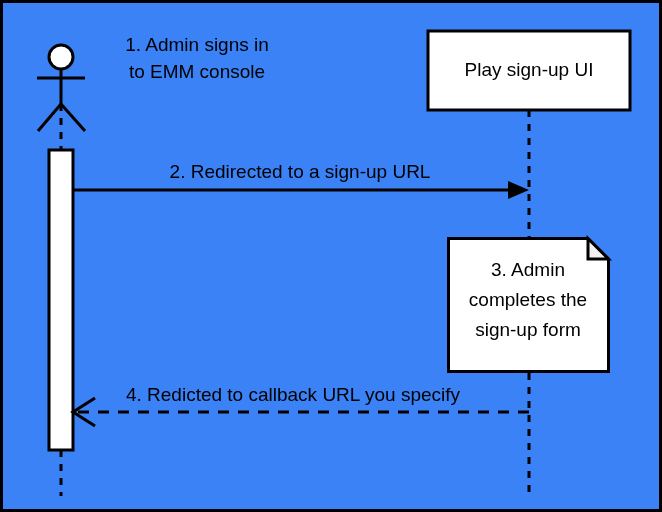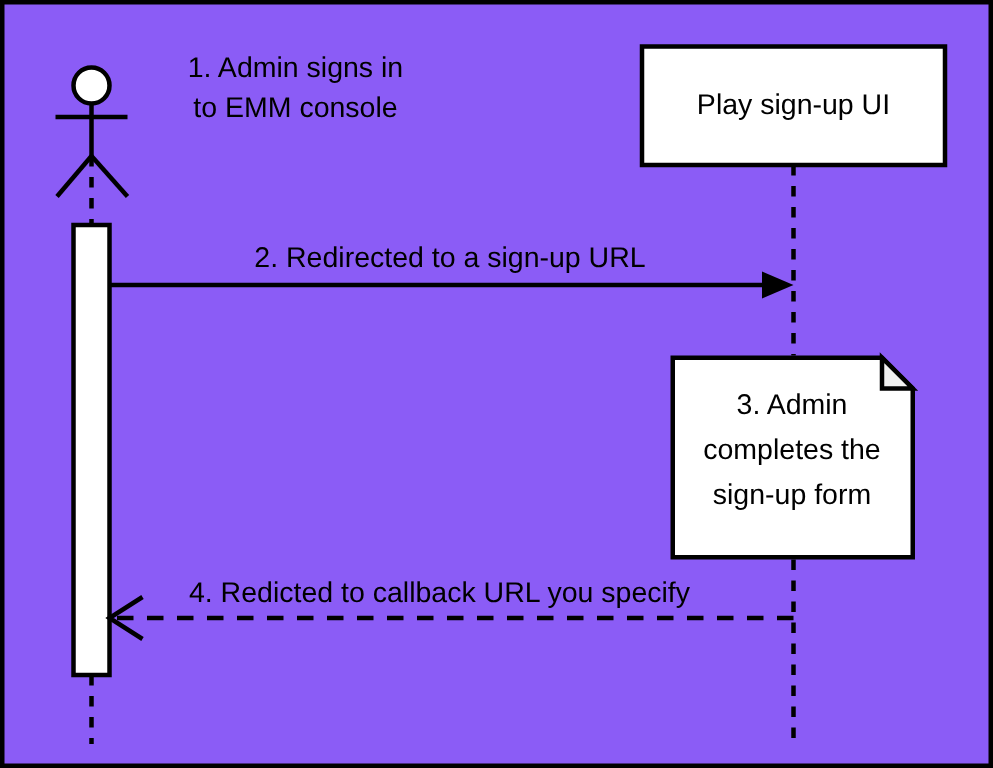--- a/index.html
+++ b/index.html
@@ -8,21 +8,21 @@
     padding: 0;
     background: #ffffff;
   }
   body {
     font-family: "Liberation Sans", sans-serif;
   }
   #diagram-root {
     position: relative;
     width: 662px;
     height: 512px;
-    background: #8b5cf6;
+    background: #3b82f6;
     overflow: hidden;
   }
   #diagram-svg {
     display: block;
     position: absolute;
     left: 0;
     top: 0;
   }
   .dg-text {
     font-family: "Liberation Sans", sans-serif;

